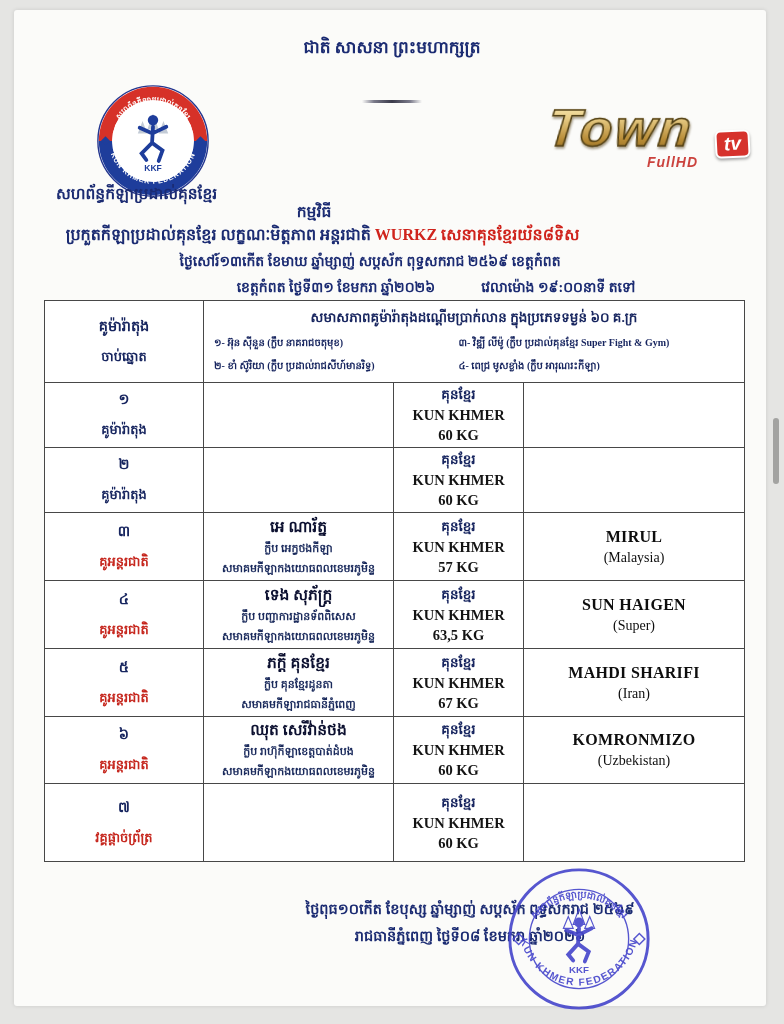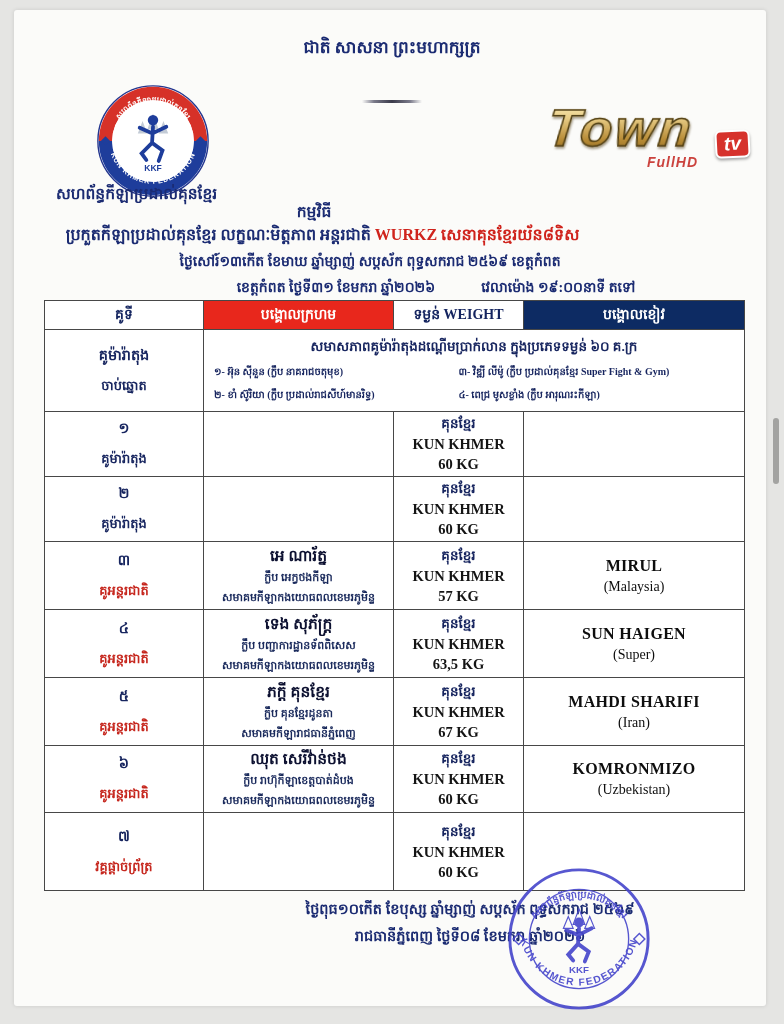--- a/index.html
+++ b/index.html
@@ -146,26 +146,20 @@
 </div>
 
 <table class="tbl">
   <colgroup>
       <col class="c1">
       <col class="c2">
       <col class="c3">
       <col class="c4">
     </colgroup>
   <tbody>
-      <tr>
-    <th class="h-no">គូទី</th>
-    <th class="h-red">បង្គោលក្រហម</th>
-    <th class="h-wt">ទម្ងន់ WEIGHT</th>
-    <th class="h-blue">បង្គោលខៀវ</th>
-  </tr>
   <tr class="rh-m">
     <td class="c-no">
       <div class="no">គូម៉ារ៉ាតុង</div>
       <div class="btype">ចាប់ឆ្នោត</div>
     </td>
     <td class="c-mara" colspan="3">
       <div class="mara-desc">សមាសភាពគូម៉ារ៉ាតុងដណ្ដើមប្រាក់លាន ក្នុងប្រភេទទម្ងន់ ៦០ គ.ក្រ</div>
       <div class="mara-grid">
         <div>១- អ៊ុន ស៊ីនួន (ក្លឹប នាគរាជចតុមុខ)</div>
         <div>៣- វិឌ្ឍី លីម៉ូ (ក្លឹប ប្រដាល់គុនខ្មែរ Super Fight &amp; Gym)</div>

